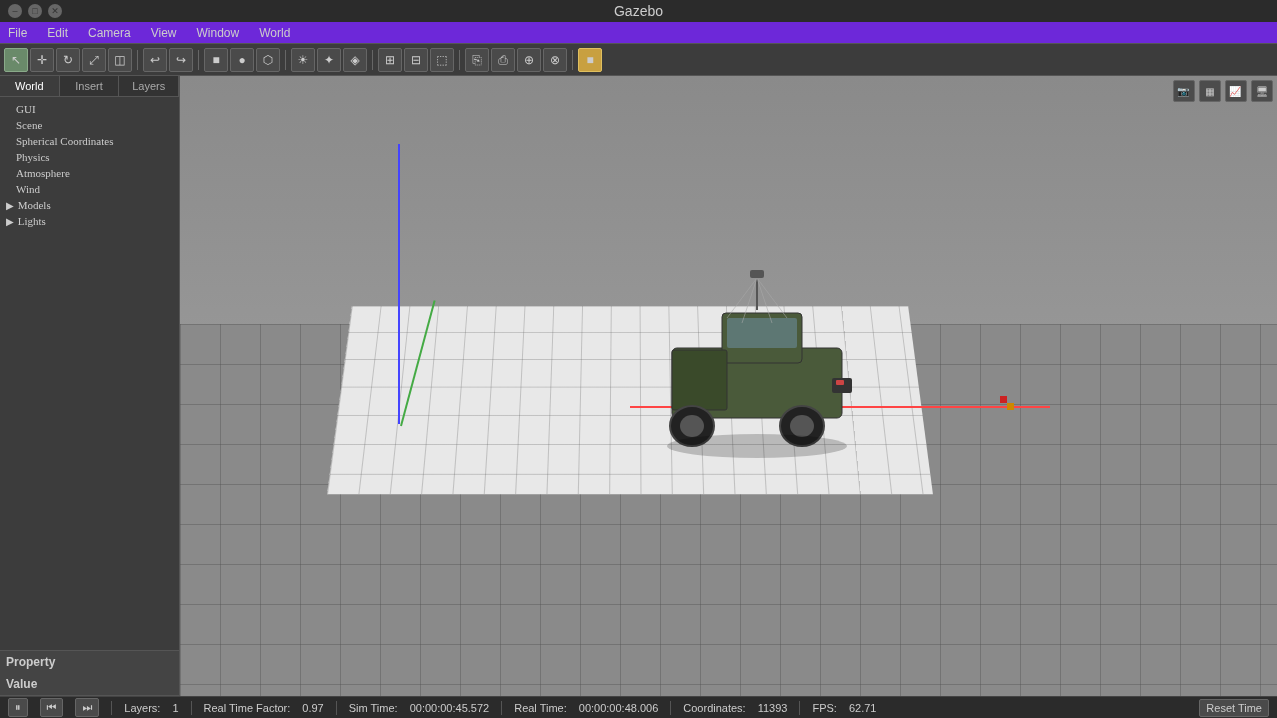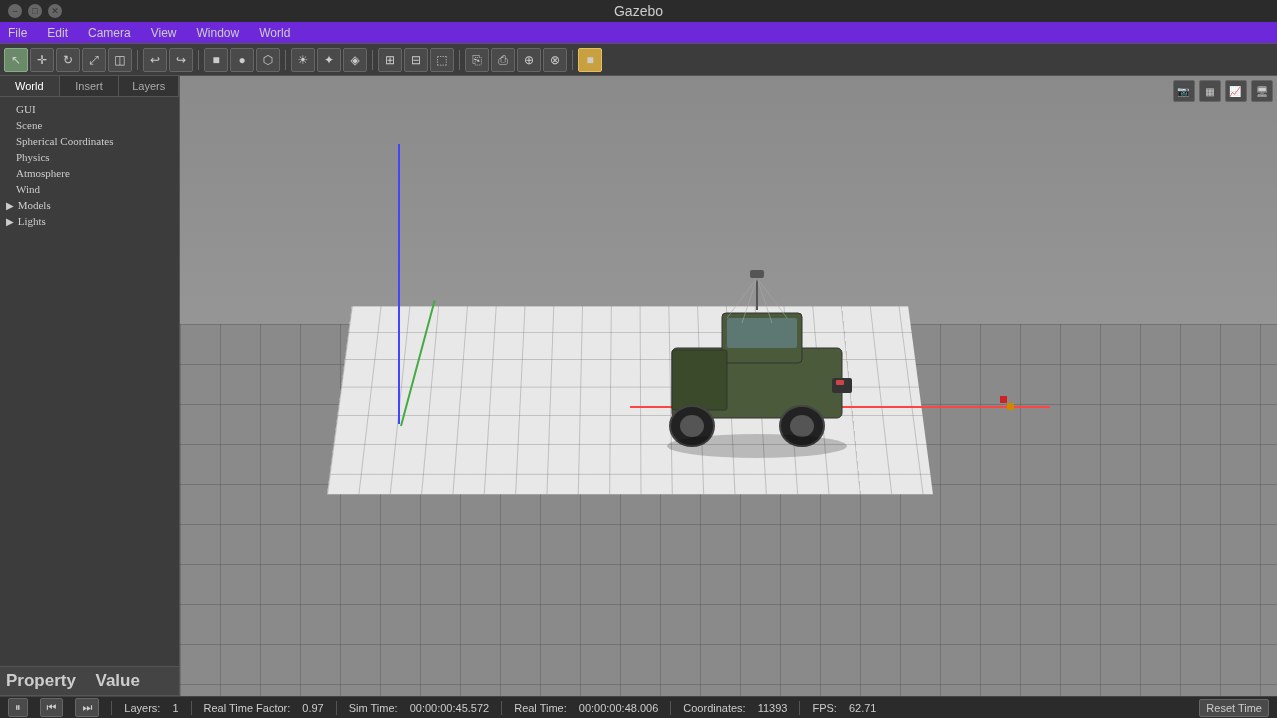--- a/index.html
+++ b/index.html
@@ -61,21 +61,22 @@
     .tree-item {
       padding: 2px 8px 2px 16px; cursor: pointer; font-size: 11px; color: #ccc;
     }
     .tree-item.has-arrow { padding-left: 6px; }
     .tree-item .arrow { margin-right: 4px; font-size: 10px; }
     #properties-panel {
       border-top: 1px solid #555; padding: 0;
     }
     #prop-header {
       display: flex; background: #444; border-bottom: 1px solid #555;
-      font-size: 17px;
+      font-size: 12px;
+      flex-direction: column;
     }
     .prop-col { flex: 1; padding: 4px 6px; color: #ccc; font-weight: bold; }
 
     
     #viewport {
       flex: 1; position: relative; overflow: hidden;
       background: #8a8a8a;
     }
     
     #sky {

